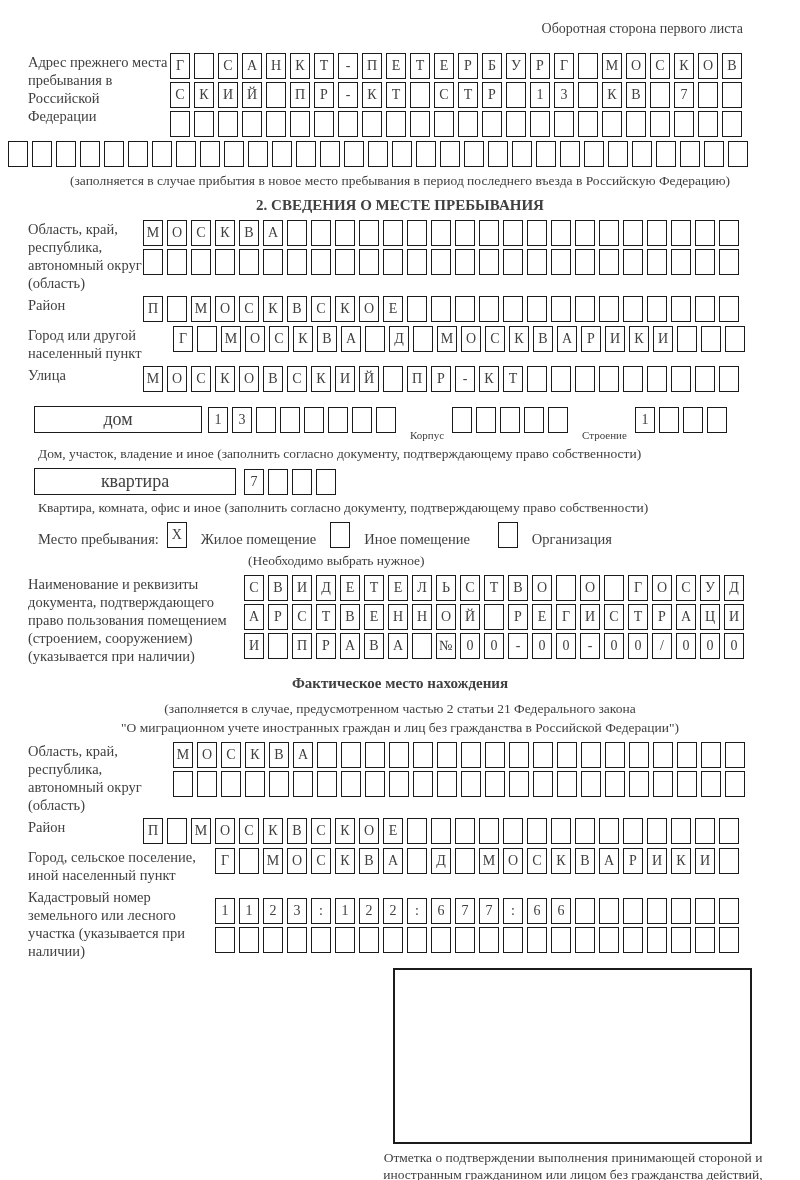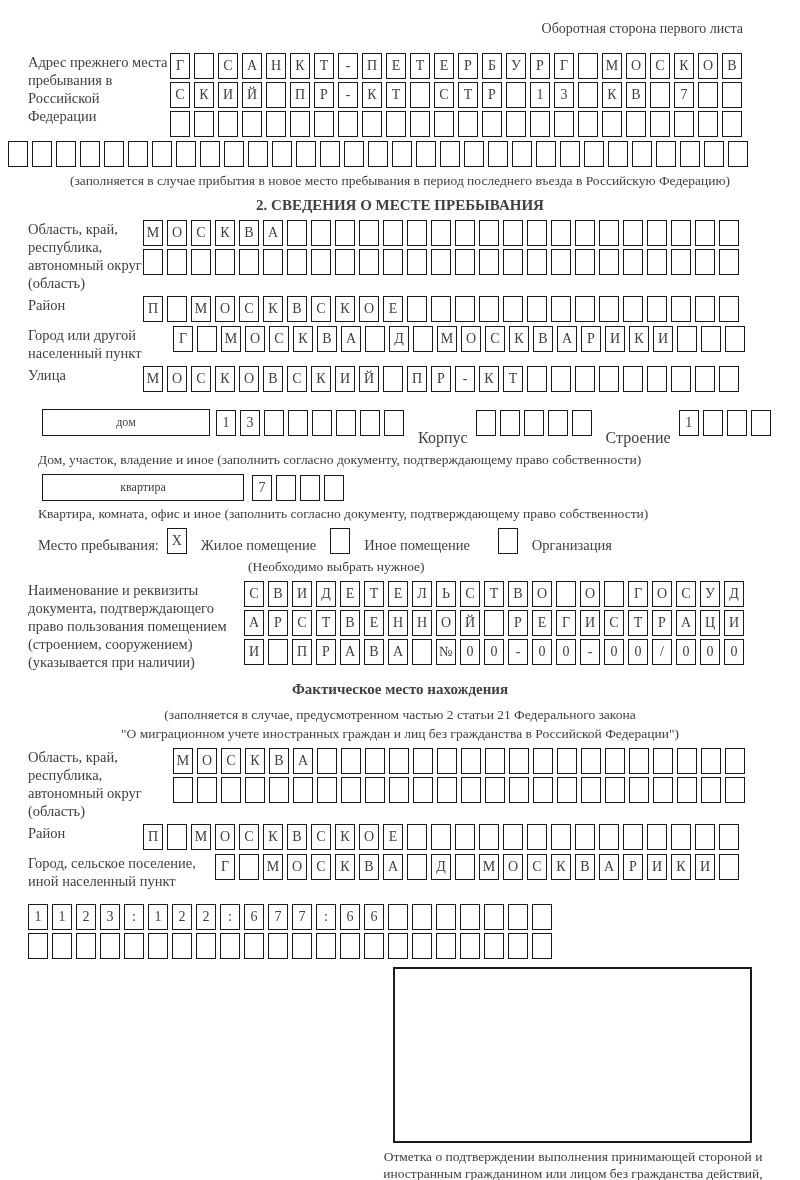--- a/index.html
+++ b/index.html
@@ -47,25 +47,25 @@
   .caption.center{text-align:center;}
   .caption.pl{padding-left:38px;}
   .sec-title{
     text-align:center;font-weight:bold;font-size:15px;line-height:21px;
   }
   
   .inline-row{display:flex;align-items:center;padding-left:34px;}
   .widebox{
     box-sizing:border-box;height:27px;border:1.7px solid #1b1b1b;
     display:flex;align-items:center;justify-content:center;
-    font-size:12px;background:#fff;flex:0 0 auto;margin-left:8px;
+    font-size:18px;background:#fff;flex:0 0 auto;
   }
   .wb-dom{width:168px;}
   .wb-kv{width:202px;}
-  .inline-label{font-size:16px;margin-left:10px;margin-right:8px;white-space:nowrap;margin-top:31px;}
+  .inline-label{font-size:11px;margin-left:10px;margin-right:8px;white-space:nowrap;margin-top:31px;}
   .ml6{margin-left:6px;}
   .ml8{margin-left:8px;}
   
   .mesto-row{display:flex;align-items:flex-end;padding-left:38px;font-size:14.5px;}
   .mesto-row .cellrow{flex:0 0 auto;}
   .opt-label{white-space:nowrap;}
   .note-indent{margin-left:248px;}
   
   .stamp-box{
     box-sizing:border-box;
@@ -610,20 +610,21 @@
         <div class="cell">А</div>
         <div class="cell">Р</div>
         <div class="cell">И</div>
         <div class="cell">К</div>
         <div class="cell">И</div>
         <div class="cell"></div>
       </div>
   </div>
 
   <div class="frow mt4">
+    <div class="flabel lw187">Кадастровый номер земельного или лесного участка (указывается при наличии)</div>
     <div class="cellstack kadastr-stack">
       <div class="cellrow">
           <div class="cell">1</div>
           <div class="cell">1</div>
           <div class="cell">2</div>
           <div class="cell">3</div>
           <div class="cell">:</div>
           <div class="cell">1</div>
           <div class="cell">2</div>
           <div class="cell">2</div>

